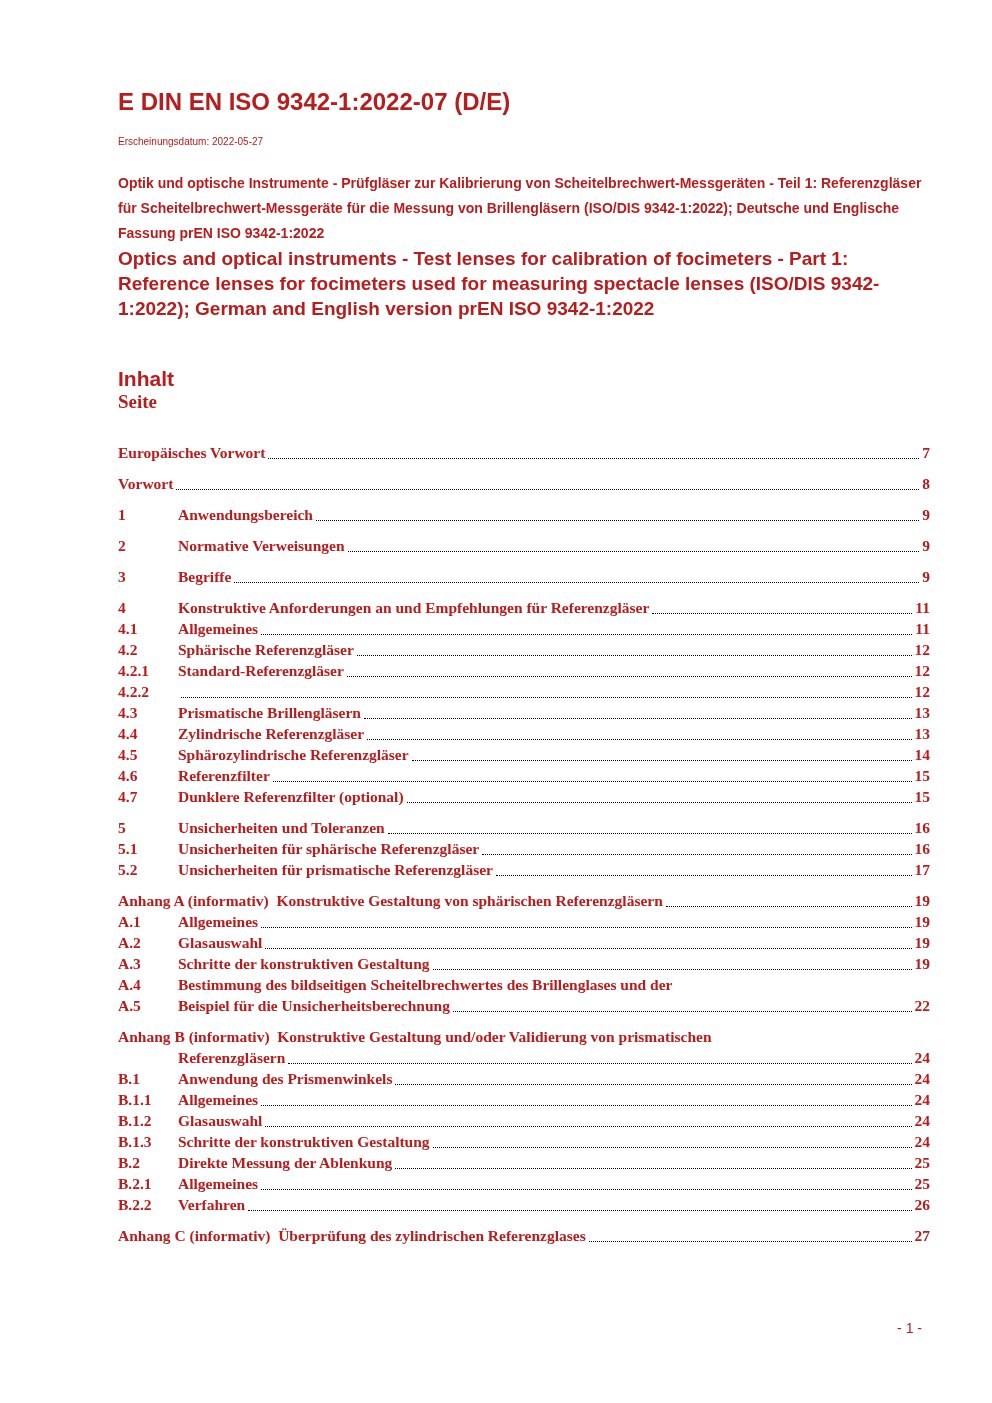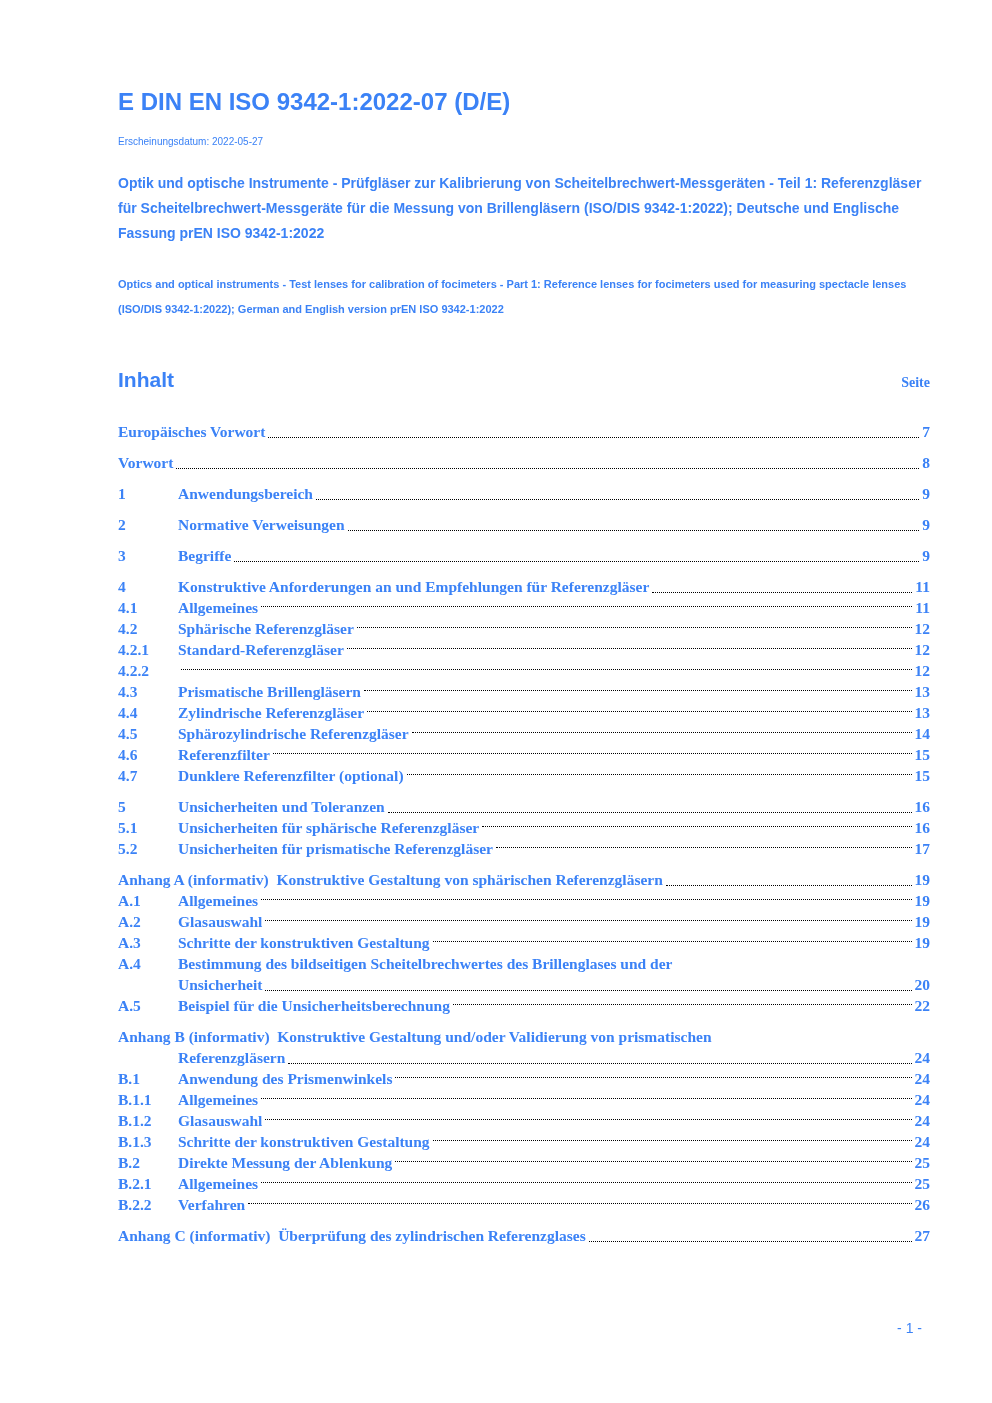--- a/index.html
+++ b/index.html
@@ -1,41 +1,41 @@
 <!DOCTYPE html>
 <html><head>
 <meta charset="utf-8">
 <style>
   html,body { margin:0; padding:0; background:#e8e8e8; }
   .page {
     position:relative; width:992px; height:1403px; margin:0 auto;
-    background:#ffffff; color:#3b82f6;
+    background:#ffffff; color:#b91c1c;
     font-family:"Liberation Sans", sans-serif;
     overflow:hidden;
   }
   .content { position:absolute; left:118px; top:0; width:812px; }
 
   .doc-title {
     margin-top:88px;
     font-size:24px; font-weight:bold; line-height:28px;
     letter-spacing:0px;
   }
   .date-line { margin-top:20px; font-size:10px; }
 
   .title-de { margin-top:24px; font-size:14px; font-weight:bold; line-height:25px; }
-  .title-en { margin-top:26px; font-size:11px; font-weight:bold; line-height:25px; }
-
-  .inhalt-row { margin-top:46px; display:flex; align-items:baseline; justify-content:space-between; }
+  .title-en { font-size:19px; font-weight:bold; line-height:25px; }
+
+  .inhalt-row { margin-top:46px; display:flex; align-items:baseline; justify-content:space-between;flex-direction:column; }
   .inhalt { font-size:21px; font-weight:bold; }
-  .seite { font-size:14px; font-weight:bold; font-family:"Liberation Serif", serif; }
+  .seite { font-size:19px; font-weight:bold; font-family:"Liberation Serif", serif; }
 
   .toc { margin-top:30px; font-family:"Liberation Serif", serif; font-weight:bold; font-size:15.5px; }
   .toc-row { display:flex; align-items:flex-end; line-height:20px; }
   .toc-row.major { margin-top:11px;justify-content:space-between; }
-  .toc-row.sub { margin-top:1px;align-items:center; }
+  .toc-row.sub { margin-top:1px; }
   .toc-row.cont { margin-top:1px; }
   .toc-row:first-child { margin-top:0; }
   .toc-num { flex:0 0 60px; white-space:nowrap; }
   .toc-label { white-space:nowrap; }
   .leader { flex:1 1 auto; min-width:8px; border-bottom:1.6px dotted #000; margin:0 3px 4px 3px; }
   .toc-page { white-space:nowrap; }
 
   .footer { position:absolute; right:70px; top:1320px; font-size:14px; }
 </style>
 </head>
@@ -181,26 +181,20 @@
         <div class="toc-row sub">
           <span class="toc-num">A.3</span>
           <span class="toc-label">Schritte der konstruktiven Gestaltung</span>
           <span class="leader"></span>
           <span class="toc-page">19</span>
         </div>
         <div class="toc-row sub">
           <span class="toc-num">A.4</span>
           <span class="toc-label">Bestimmung des bildseitigen Scheitelbrechwertes des Brillenglases und der</span>
         </div>
-        <div class="toc-row cont">
-          <span class="toc-num"></span>
-          <span class="toc-label">Unsicherheit</span>
-          <span class="leader"></span>
-          <span class="toc-page">20</span>
-        </div>
         <div class="toc-row sub">
           <span class="toc-num">A.5</span>
           <span class="toc-label">Beispiel für die Unsicherheitsberechnung</span>
           <span class="leader"></span>
           <span class="toc-page">22</span>
         </div>
         <div class="toc-row major">
           <span class="toc-label">Anhang B (informativ) Konstruktive Gestaltung und/oder Validierung von prismatischen</span>
         </div>
         <div class="toc-row cont">

